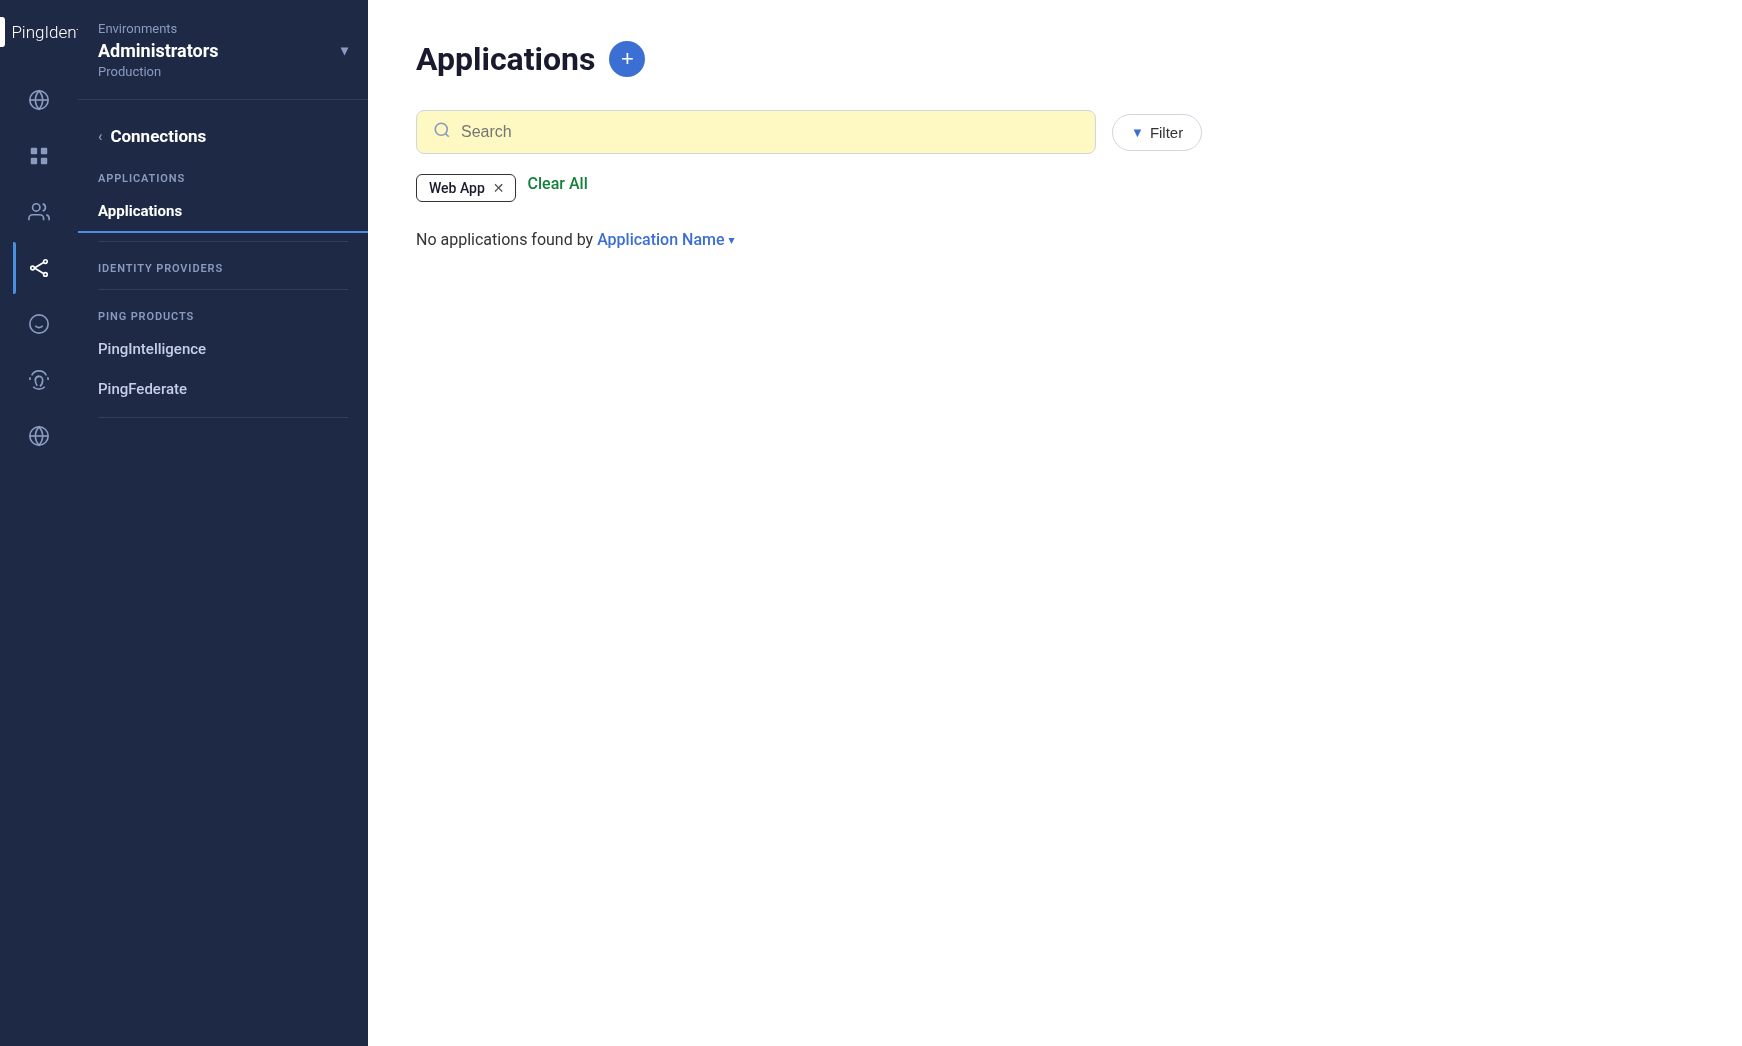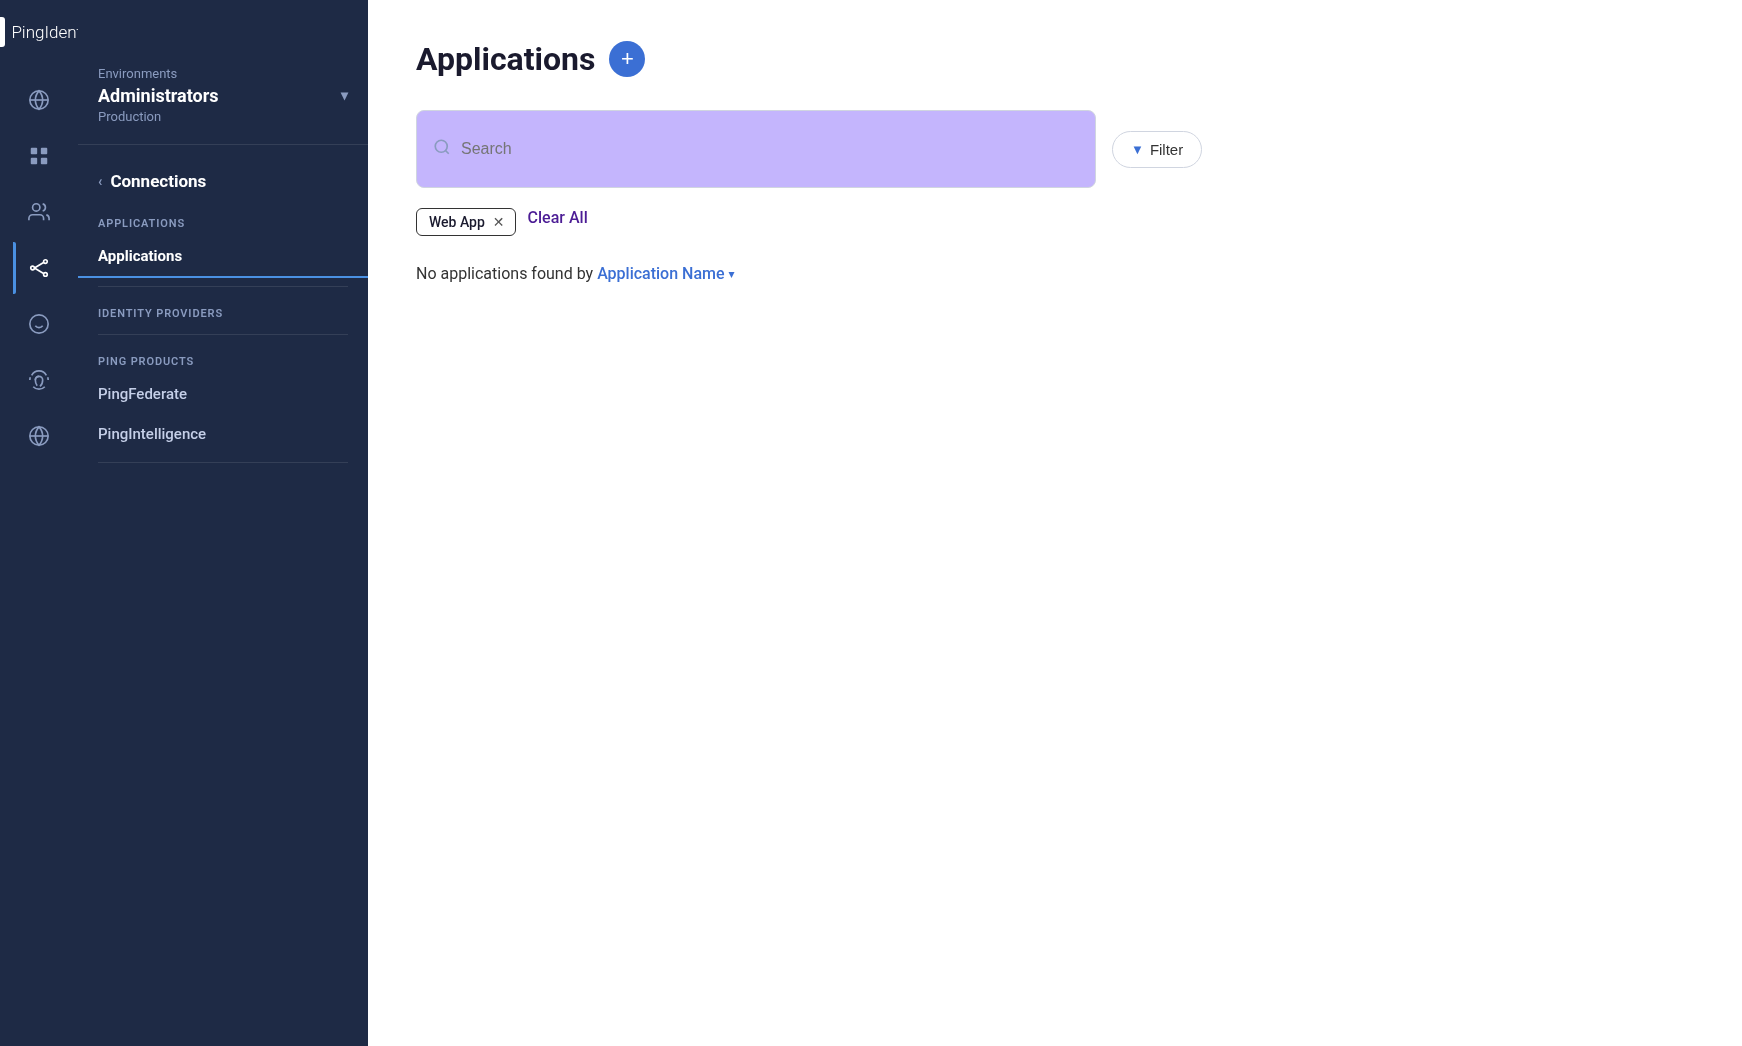--- a/index.html
+++ b/index.html
@@ -60,21 +60,20 @@
       flex-direction: column;
       flex-shrink: 0;
     }
     .env-header {
       padding: 16px 20px 16px 20px;
       border-bottom: 1px solid rgba(255,255,255,0.1);
       height: 100px;
       display: flex;
       flex-direction: column;
       justify-content: center;
-      margin-top: 45px;
     }
     .env-label {
       color: #8a9bbf;
       font-size: 13px;
       margin-bottom: 4px;
     }
     .env-name {
       color: white;
       font-size: 18px;
       font-weight: 700;
@@ -179,22 +178,22 @@
       gap: 16px;
       margin-bottom: 20px;
     }
     .search-box {
       flex: 1;
       max-width: 680px;
       display: flex;
       align-items: center;
       border: 1.5px solid #d0d5e0;
       border-radius: 8px;
-      padding: 27px 16px;
-      background: #c4b5fd;
+      padding: 10px 16px;
+      background: #fef9c3;
     }
     .search-icon {
       color: #8a9bbf;
       font-size: 18px;
       margin-right: 10px;
     }
     .search-input {
       border: none;
       outline: none;
       font-size: 16px;
@@ -234,21 +233,21 @@
       background: white;
       gap: 8px;
     }
     .tag-remove {
       cursor: pointer;
       font-size: 14px;
       color: #555;
       line-height: 1;
     }
     .clear-all {
-      color: #4c1d95;
+      color: #15803d;
       font-size: 16px;
       font-weight: 500;
       cursor: pointer;
       text-decoration: none;
     }
 
     .no-results {
       font-size: 16px;
       color: #333;
       margin-top: 16px;
@@ -383,22 +382,22 @@
       <div class="sidebar-section-header">APPLICATIONS</div>
       <div class="sidebar-item active">Applications</div>
 
       <div class="sidebar-divider"></div>
 
       <div class="sidebar-section-header">IDENTITY PROVIDERS</div>
 
       <div class="sidebar-divider"></div>
 
       <div class="sidebar-section-header">PING PRODUCTS</div>
+      <div class="sidebar-item">PingIntelligence</div>
       <div class="sidebar-item">PingFederate</div>
-      <div class="sidebar-item">PingIntelligence</div>
 
       <div class="sidebar-divider"></div>
     </div>
   </div>
 </div>
 
 <div class="main-content">
   <div class="page-header">
     <h1 class="page-title">Applications</h1>
     <button class="add-button">+</button>

